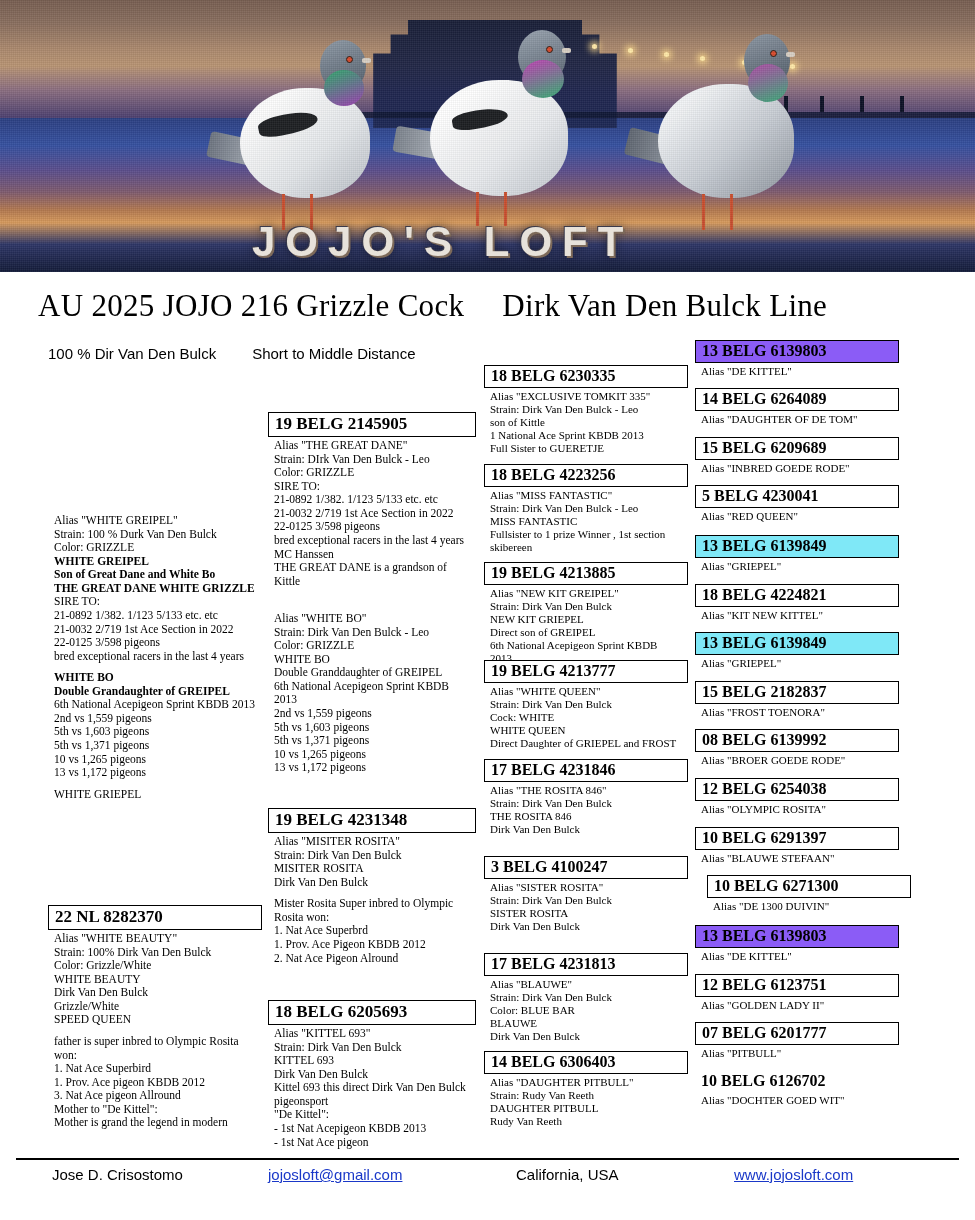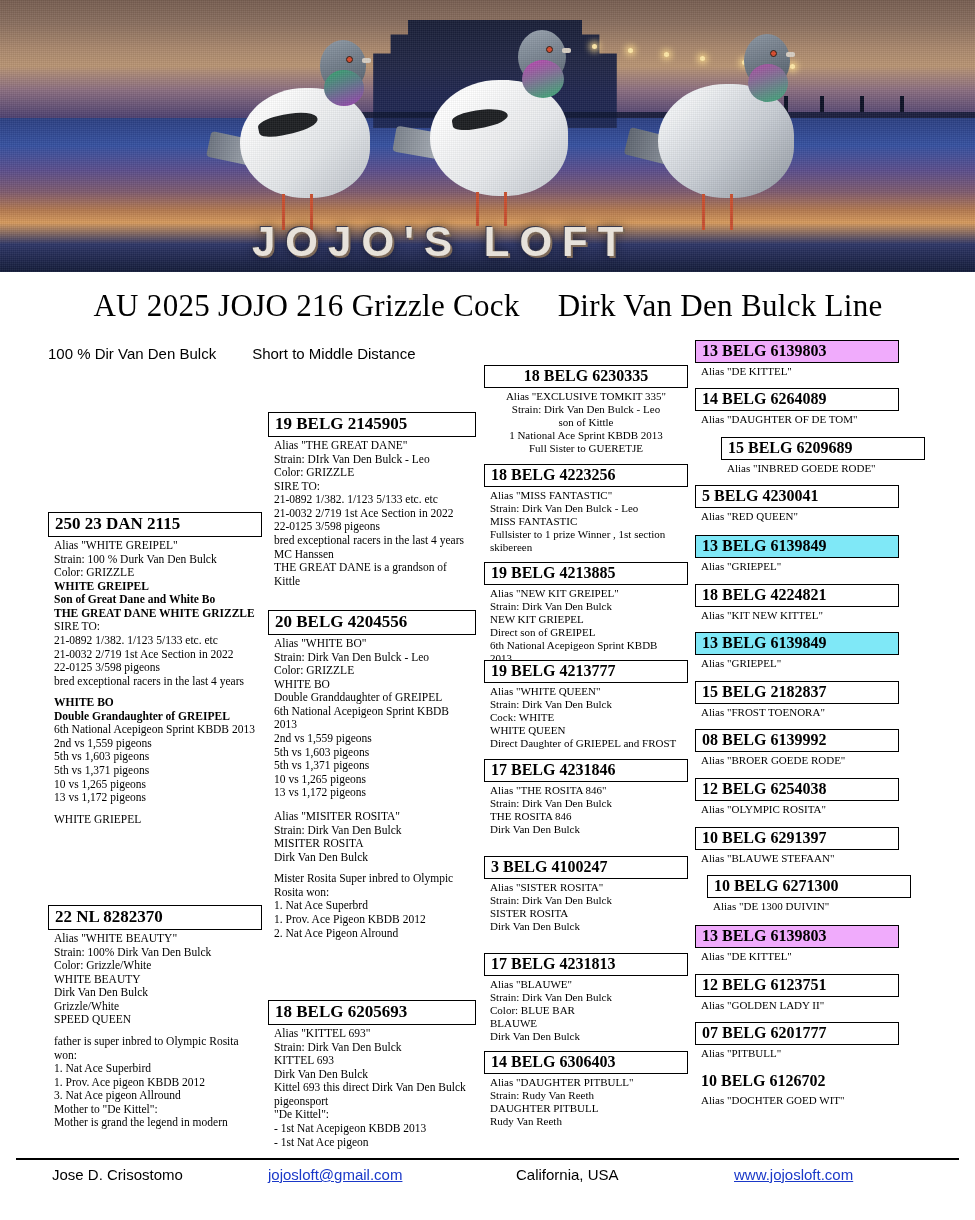--- a/index.html
+++ b/index.html
@@ -64,41 +64,40 @@
   .pg-tail{position:absolute;}
   .pg-leg{position:absolute;background:#c94e2e;width:3px;}
   .pg-beak{position:absolute;width:9px;height:5px;background:#d8cfc4;border-radius:2px;}
   .pg-eye{position:absolute;width:5px;height:5px;border-radius:50%;background:#d94a2c;border:1px solid #2a1a12;}
 
   
   .title{
     position:absolute;left:38px;top:288px;width:900px;
     font-size:31px;letter-spacing:.3px;
     white-space:nowrap;
-    text-align:center;
   }
   .title .t2{margin-left:38px;}
   .subtitle{
     position:absolute;left:48px;top:345px;
     font-family:"Liberation Sans", sans-serif;
     font-size:15px;white-space:nowrap;
   }
   .subtitle .s2{margin-left:36px;}
 
   
   .box{position:absolute;box-sizing:border-box;}
   .hdr{
     border:1px solid #000;background:#fff;
     font-family:"Liberation Serif", serif;
     font-weight:bold;
     padding:1px 6px 2px 6px;
     white-space:nowrap;
     box-sizing:border-box;
   }
-  .hdr.pink{background:#f0abfc;}
+  .hdr.pink{background:#8b5cf6;}
   .hdr.cyan{background:#7fe8f7;}
   .body{
     font-family:"Liberation Serif", serif;
     padding:2px 6px 2px 6px;
     line-height:1.18;
   }
   .l2 .hdr{font-size:17px;}
   .l2 .body{font-size:11.5px;}
   .l3 .hdr{font-size:16px;}
   .l3 .body{font-size:11px;}
@@ -180,21 +179,20 @@
 <div class="pagebg"></div>
 
 <div class="title">
   <span>AU 2025 JOJO 216 Grizzle Cock</span><span class="t2">Dirk Van Den Bulck Line</span>
 </div>
 <div class="subtitle">
   <span>100 % Dir Van Den Bulck</span><span class="s2">Short to Middle Distance</span>
 </div>
 
 <div class="box l1" style="left:48px;top:512px;width:214px;">
-  <div class="hdr">250 23 DAN 2115</div>
   <div class="body">
       <div>Alias "WHITE GREIPEL"</div>
       <div>Strain: 100 % Durk Van Den Bulck</div>
       <div>Color: GRIZZLE</div>
       <div style="font-weight:bold">WHITE GREIPEL</div>
       <div style="font-weight:bold">Son of Great Dane and White Bo</div>
       <div style="font-weight:bold">THE GREAT DANE WHITE GRIZZLE</div>
       <div>SIRE TO:</div>
       <div>21-0892   1/382. 1/123   5/133 etc. etc</div>
       <div>21-0032 2/719   1st Ace Section   in 2022</div>
@@ -242,36 +240,36 @@
       <div>SIRE TO:</div>
       <div>21-0892   1/382. 1/123   5/133 etc. etc</div>
       <div>21-0032 2/719   1st Ace Section   in 2022</div>
       <div>22-0125 3/598 pigeons</div>
       <div>bred exceptional racers in the last 4 years</div>
       <div>MC Hanssen</div>
       <div>THE GREAT DANE is a grandson of Kittle</div>
     </div>
 </div>
 <div class="box l2" style="left:268px;top:610px;width:208px;">
-  <div class="hdr">20 BELG 4204556</div>
   <div class="body">
       <div>Alias "WHITE BO"</div>
       <div>Strain: Dirk Van Den Bulck - Leo</div>
       <div>Color: GRIZZLE</div>
       <div>WHITE BO</div>
       <div>Double Granddaughter of GREIPEL</div>
       <div>6th National Acepigeon Sprint KBDB 2013</div>
       <div>2nd vs 1,559 pigeons</div>
       <div>5th vs 1,603 pigeons</div>
       <div>5th vs 1,371 pigeons</div>
       <div>10 vs 1,265 pigeons</div>
       <div>13 vs 1,172 pigeons</div>
     </div>
 </div>
 <div class="box l2" style="left:268px;top:808px;width:208px;">
+  <div class="hdr">19 BELG 4231348</div>
   <div class="body">
       <div>Alias "MISITER ROSITA"</div>
       <div>Strain: Dirk Van Den Bulck</div>
       <div>MISITER ROSITA</div>
       <div>Dirk Van Den Bulck</div>
       <div style="height:8px"></div>
       <div>Mister Rosita Super inbred to Olympic</div>
       <div>Rosita won:</div>
       <div>1. Nat Ace Superbrd</div>
       <div>1. Prov. Ace Pigeon KBDB 2012</div>
@@ -286,21 +284,21 @@
       <div>KITTEL 693</div>
       <div>Dirk Van Den Bulck</div>
       <div>Kittel 693 this direct Dirk Van Den Bulck</div>
       <div>pigeonsport</div>
       <div>"De Kittel":</div>
       <div>- 1st Nat Acepigeon KBDB 2013</div>
       <div>- 1st Nat Ace pigeon</div>
     </div>
 </div>
 
-<div class="box l3" style="left:484px;top:365px;width:204px;text-align:center;">
+<div class="box l3" style="left:484px;top:365px;width:204px;">
   <div class="hdr">18 BELG 6230335</div>
   <div class="body">
       <div>Alias "EXCLUSIVE TOMKIT 335"</div>
       <div>Strain: Dirk Van Den Bulck - Leo</div>
       <div>son of Kittle</div>
       <div>1 National Ace Sprint KBDB   2013</div>
       <div>Full Sister to GUERETJE</div>
     </div>
 </div>
 <div class="box l3" style="left:484px;top:464px;width:204px;">
@@ -372,21 +370,21 @@
 </div>
 
 <div class="box l4" style="left:695px;top:340px;width:204px;">
   <div class="hdr pink">13 BELG 6139803</div>
   <div class="body">Alias "DE KITTEL"</div>
 </div>
 <div class="box l4" style="left:695px;top:388px;width:204px;">
   <div class="hdr">14 BELG 6264089</div>
   <div class="body">Alias "DAUGHTER OF DE TOM"</div>
 </div>
-<div class="box l4" style="left:721px;top:437px;width:204px;">
+<div class="box l4" style="left:695px;top:437px;width:204px;">
   <div class="hdr">15 BELG 6209689</div>
   <div class="body">Alias "INBRED GOEDE RODE"</div>
 </div>
 <div class="box l4" style="left:695px;top:485px;width:204px;">
   <div class="hdr">5 BELG 4230041</div>
   <div class="body">Alias "RED QUEEN"</div>
 </div>
 <div class="box l4" style="left:695px;top:535px;width:204px;">
   <div class="hdr cyan">13 BELG 6139849</div>
   <div class="body">Alias "GRIEPEL"</div>

